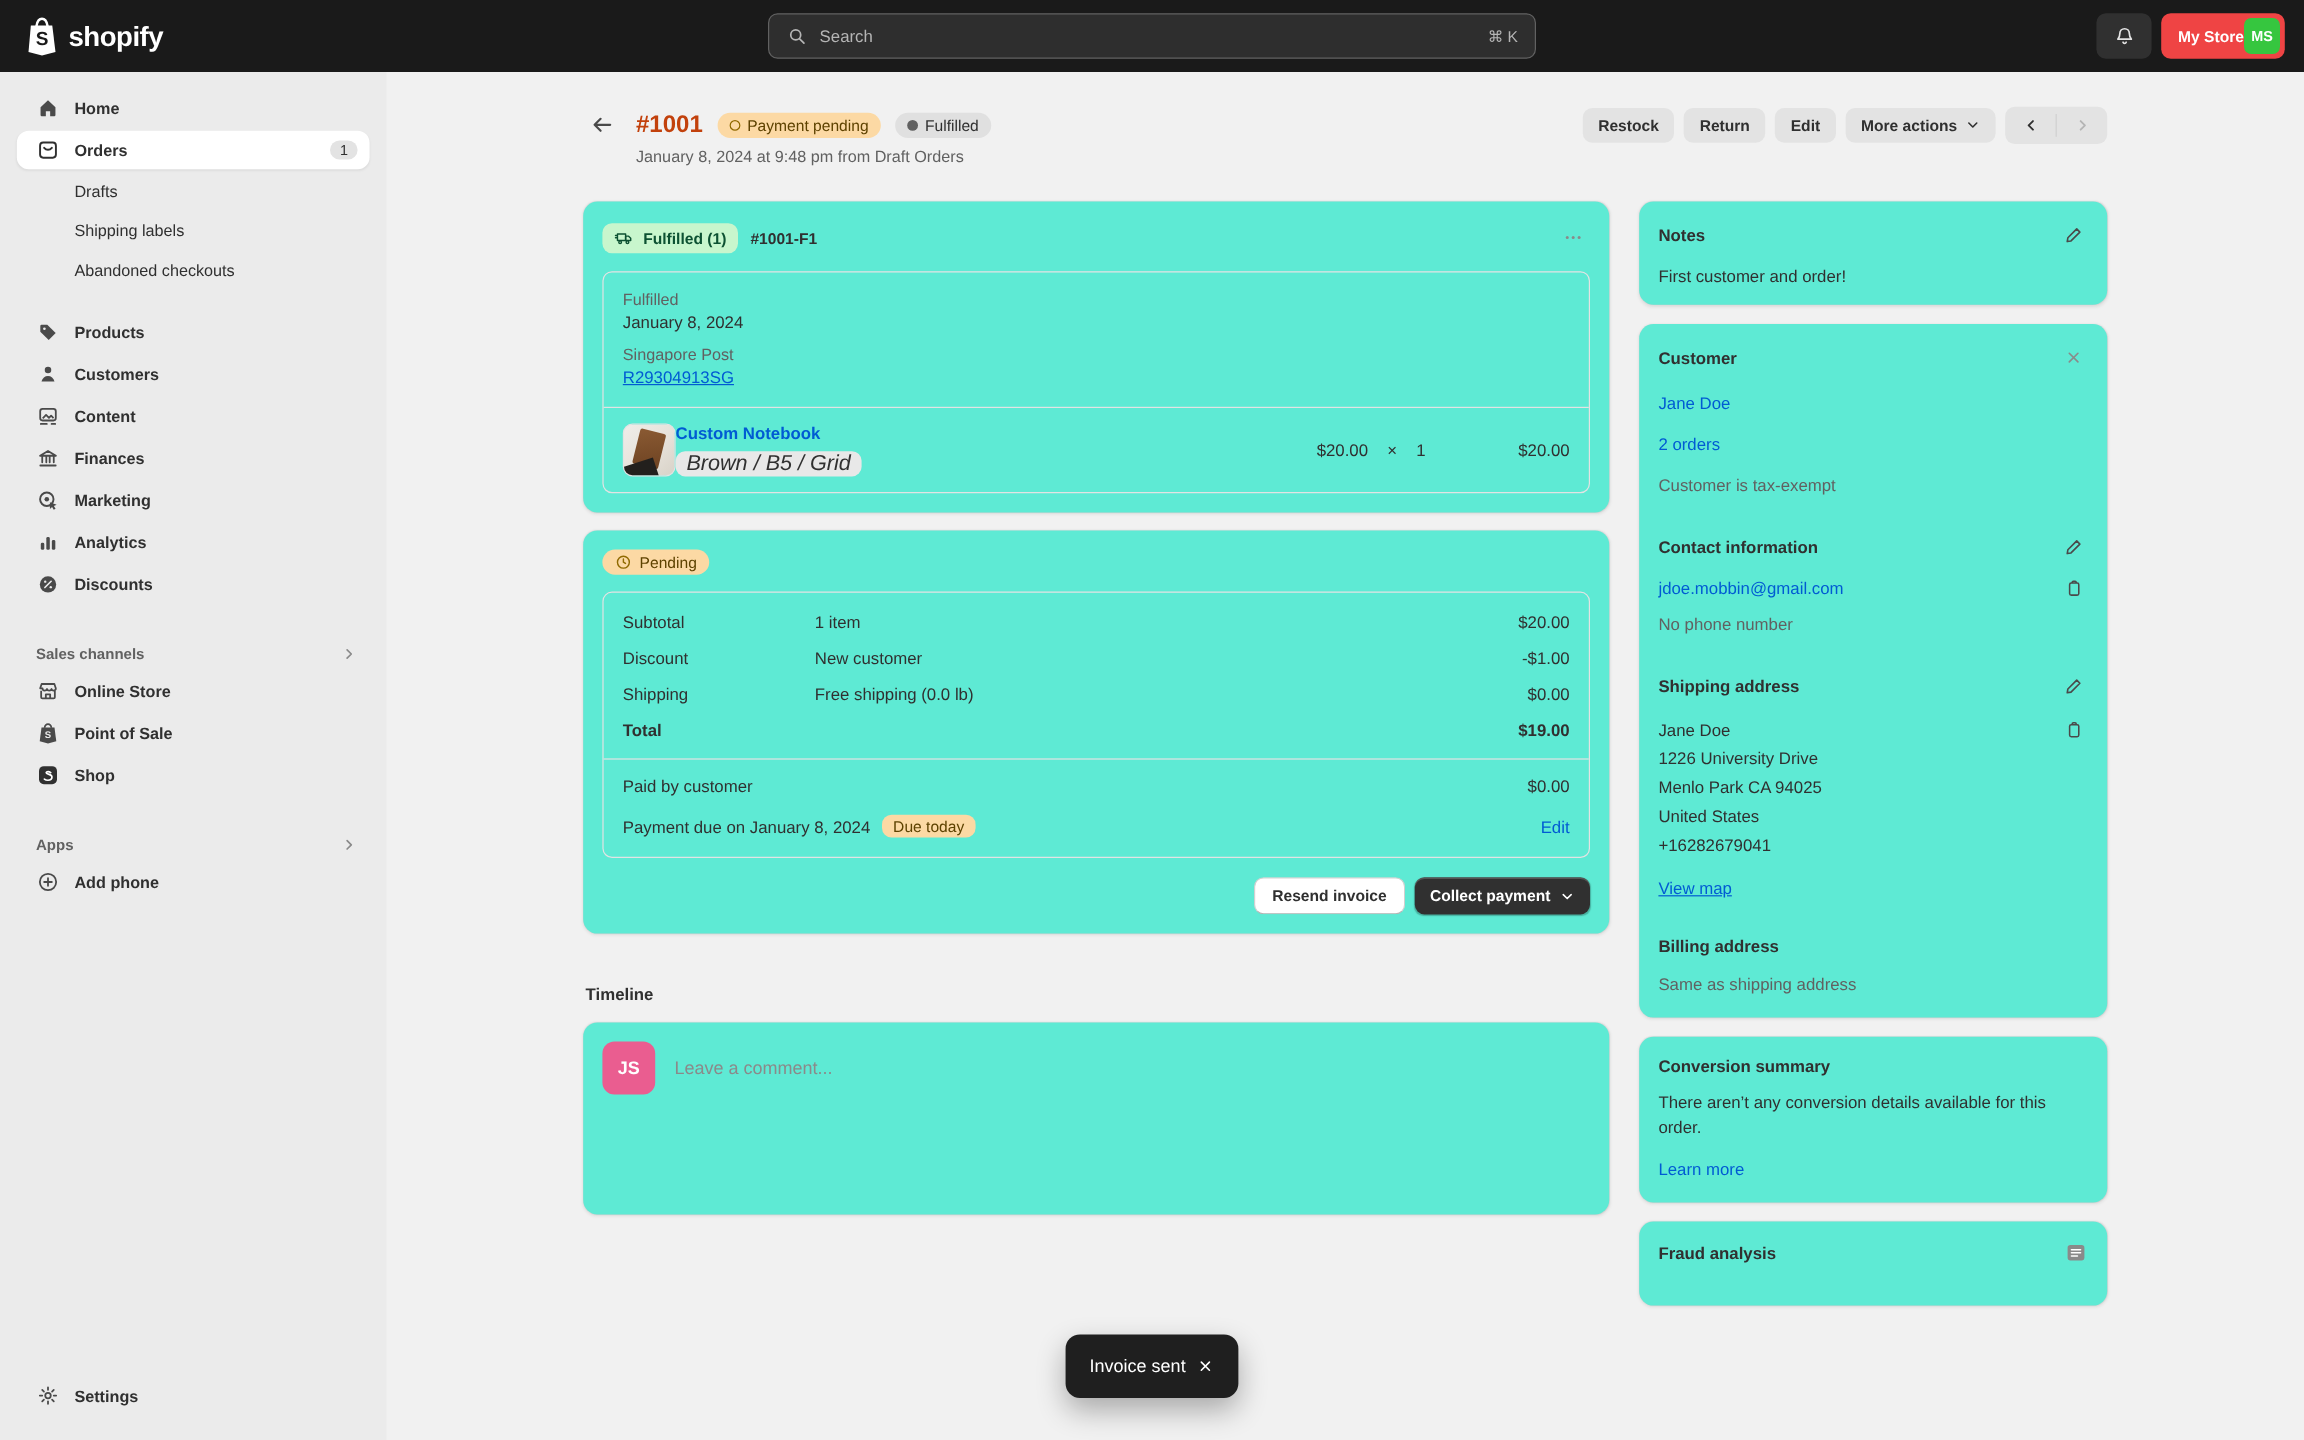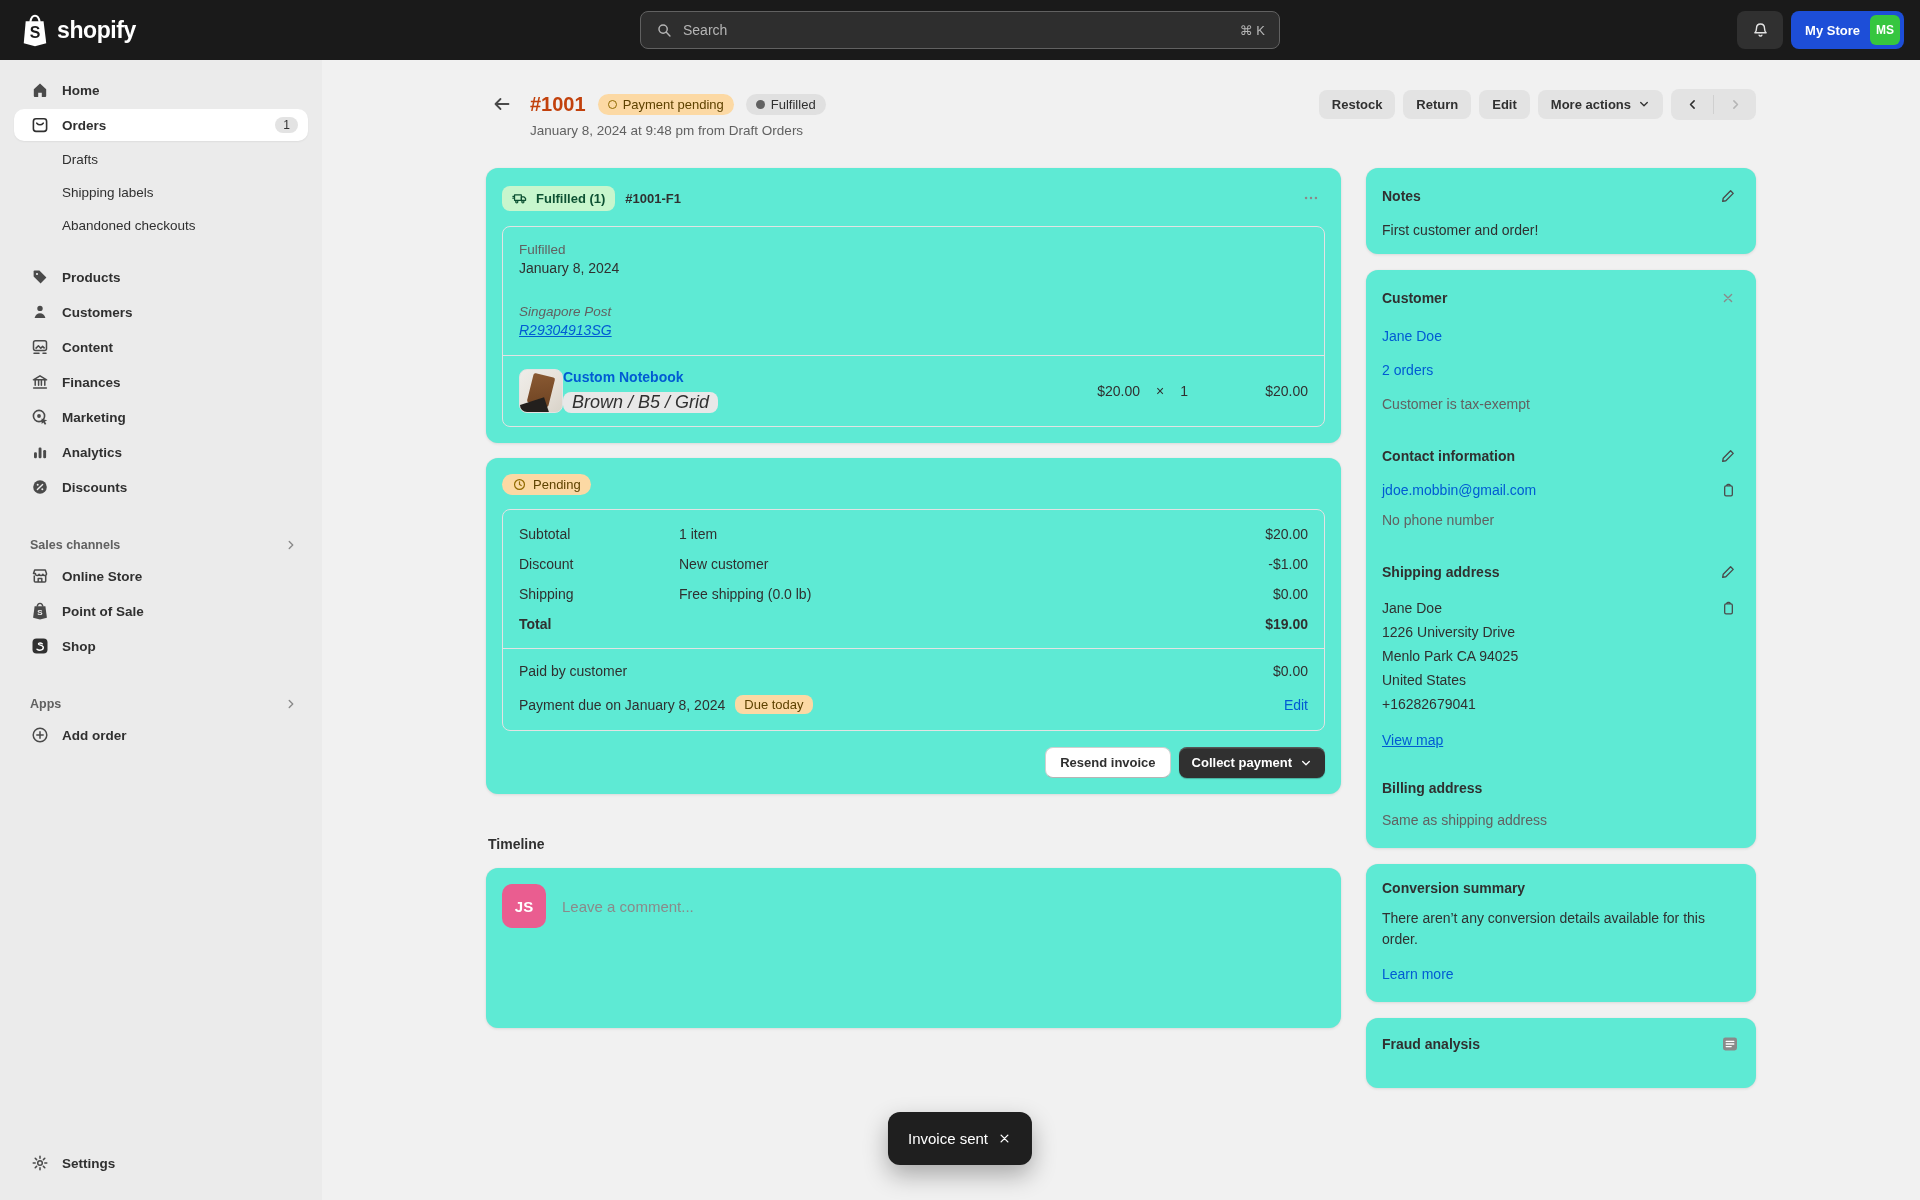--- a/index.html
+++ b/index.html
@@ -24,22 +24,22 @@
     border-radius:8px; display:flex; align-items:center; gap:10px;
     padding:0 14px; color:#b5b5b5; font-size:14px;
   }
   .searchbar .shortcut { margin-left:auto; color:#b5b5b5; font-size:13px; }
   .top-right { margin-left:auto; display:flex; align-items:center; gap:8px; }
   .icon-btn-dark {
     width:46px; height:38px; background:#303030; border:none; border-radius:8px;
     display:flex; align-items:center; justify-content:center; color:#e3e3e3; cursor:pointer;
   }
   .store-chip {
-    height:38px; background:#1d4ed8; border-radius:8px; display:flex; align-items:center;
-    gap:10px; padding:0 4px 0 14px; cursor:pointer;
+    height:38px; background:#ef4444; border-radius:8px; display:flex; align-items:center;
+    padding:0 4px 0 14px; cursor:pointer;
   }
   .store-name { color:#fff; font-size:13px; font-weight:700; }
   .store-avatar {
     width:30px; height:30px; border-radius:6px; background:#36c63f; color:#fff;
     display:flex; align-items:center; justify-content:center; font-size:12px; font-weight:700;
   }
 
   
   .shell { display:flex; height:1140px; }
   .sidebar {
@@ -113,21 +113,21 @@
     display:inline-flex; align-items:center; gap:7px; font-size:13px; font-weight:700; }
   .ful-id { font-size:13px; font-weight:700; color:#303030; }
   .dots-btn { margin-left:auto; border:none; background:transparent; color:#8a8a8a; cursor:pointer;
     width:28px; height:28px; display:flex; align-items:center; justify-content:center; border-radius:6px; }
   .inner-box { border:1px solid #e3e3e3; border-radius:8px; }
   .ship-info { padding:15px 16px 17px; }
   .muted { color:#616161; font-size:13.5px; }
   .val { color:#303030; font-size:14px; margin-top:3px; }
   .link { color:#005bd3; text-decoration:none; cursor:pointer; }
   .link-u { text-decoration:underline; }
-  .carrier-block { margin-top:28px;font-style:italic; }
+  .carrier-block { margin-top:12px; }
   .divider { border-top:1px solid #e3e3e3; }
   .product-row { display:flex; align-items:center; padding:13px 16px; }
   .thumb { width:44px; height:44px; border-radius:8px; border:1px solid #e3e3e3; position:relative;
     overflow:hidden; background:linear-gradient(135deg,#efede9 0%,#e7e2da 55%,#d8d2c8 100%); flex-shrink:0; }
   .thumb::before { content:""; position:absolute; left:10px; top:5px; width:22px; height:30px;
     background:linear-gradient(160deg,#8a5a33,#6e4322); border-radius:2px; transform:rotate(14deg); }
   .thumb::after { content:""; position:absolute; left:-6px; bottom:-10px; width:34px; height:20px;
     background:#23201d; transform:rotate(-18deg); }
   .prod-name { font-size:14px; font-weight:700; }
   .variant-pill { display:inline-block; margin-top:7px; background:#e8e8e8; border-radius:8px;
@@ -378,21 +378,21 @@
           </svg>
       </span>
     </div>
     <div class="nav-item">
       <span class="nico">
         <svg width="20" height="20" viewBox="0 0 20 20" fill="none" stroke="#4a4a4a" stroke-width="1.5" stroke-linecap="round">
             <circle cx="10" cy="10" r="6.8"></circle>
             <path d="M10 6.8v6.4M6.8 10h6.4"></path>
           </svg>
       </span>
-      <span>Add order</span>
+      <span>Add phone</span>
     </div>
 
     <div class="sidebar-bottom">
       <div class="nav-item">
         <span class="nico">
           <svg width="20" height="20" viewBox="0 0 20 20" fill="none" stroke="#4a4a4a" stroke-width="1.5" stroke-linecap="round">
             <circle cx="10" cy="10" r="2.3"></circle>
             <path d="M10 3.2v2M10 14.8v2M3.2 10h2M14.8 10h2M5.2 5.2l1.4 1.4M13.4 13.4l1.4 1.4M14.8 5.2l-1.4 1.4M6.6 13.4l-1.4 1.4"></path>
           </svg>
         </span>

